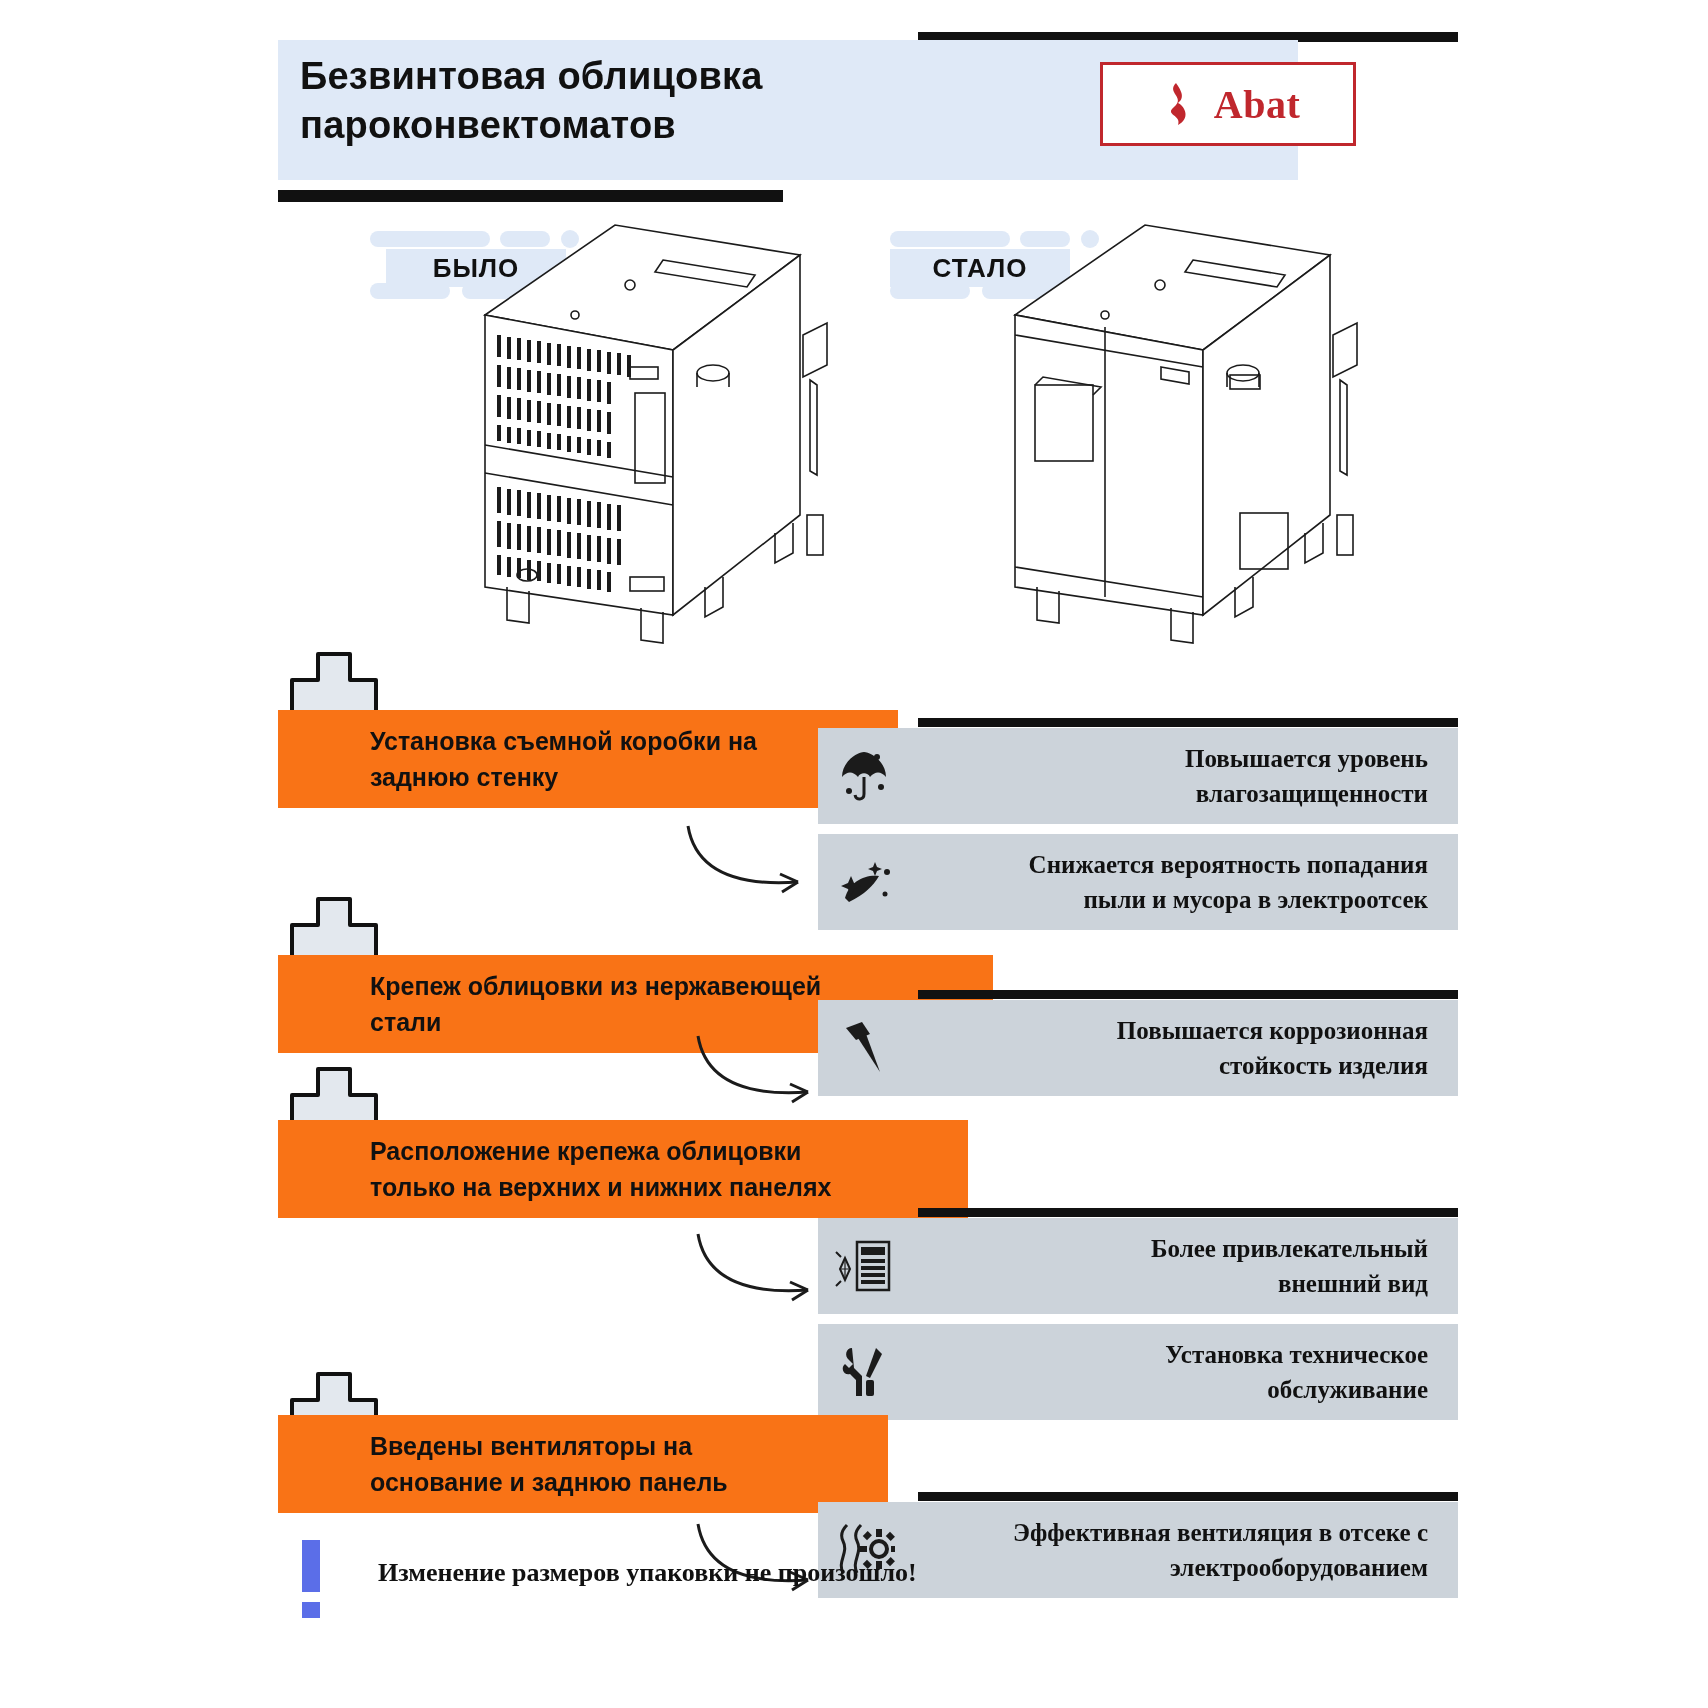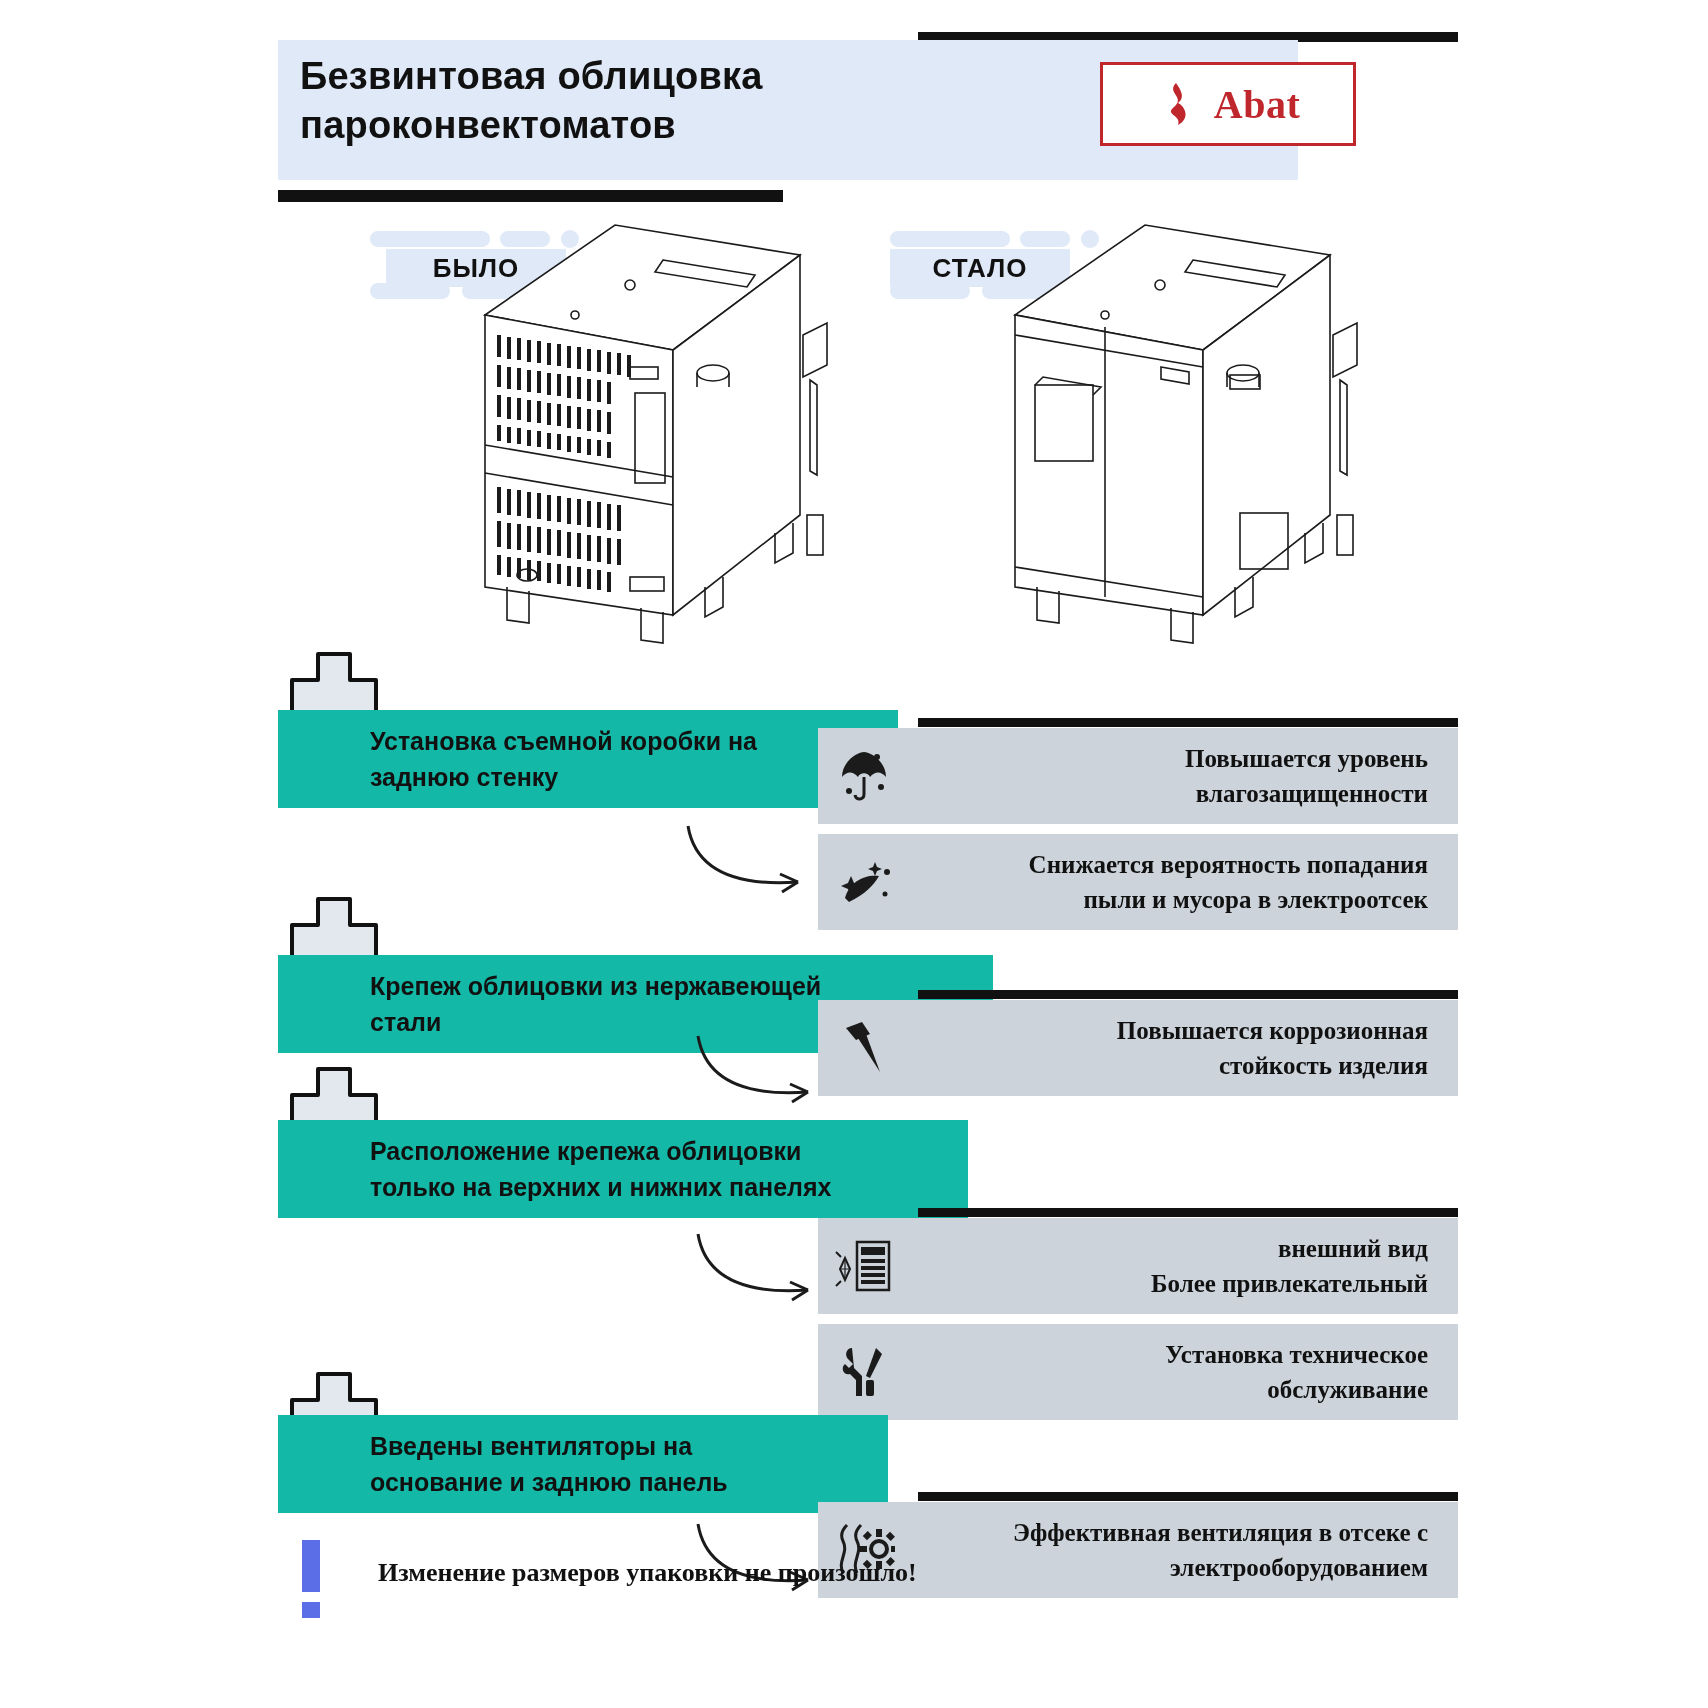--- a/index.html
+++ b/index.html
@@ -20,21 +20,21 @@
   
   .tagwrap{position:absolute;}
   .tagwrap .swoosh{position:absolute;}
   .tag{position:absolute;background:#dfe9f7;color:#111;font-size:26px;font-weight:bold;letter-spacing:1px;display:flex;align-items:center;justify-content:center;}
 
   .unit{position:absolute;}
   .unit svg{display:block;}
 
   
   .plus{position:absolute;width:92px;height:92px;}
-  .yellow{position:absolute;background:#14b8a6;display:flex;align-items:center;}
+  .yellow{position:absolute;background:#f97316;display:flex;align-items:center;}
   .yellow span{display:block;padding:0 18px 0 92px;font-size:25px;font-weight:bold;color:#111;line-height:1.45;}
 
   .benefit{position:absolute;background:#ccd3da;display:flex;align-items:center;}
   .benefit .ben-ico{width:92px;min-width:92px;height:100%;display:flex;align-items:center;justify-content:center;}
   .benefit .ben-txt{flex:1;text-align:right;padding-right:30px;font-size:25px;font-weight:bold;color:#111;line-height:1.4;font-family:"Liberation Serif",serif;}
   .ben-rule{position:absolute;background:#111;height:9px;}
 
   .arrow{position:absolute;}
 
   
@@ -356,22 +356,22 @@
         <rect x="28" y="23" width="24" height="4" fill="#1b1b1b"></rect>
         <rect x="28" y="30" width="24" height="4" fill="#1b1b1b"></rect>
         <rect x="28" y="37" width="24" height="4" fill="#1b1b1b"></rect>
         <rect x="28" y="44" width="24" height="4" fill="#1b1b1b"></rect>
         <path d="M12 22 L17 33 L12 44 L7 33 Z" fill="none" stroke="#1b1b1b" stroke-width="2"></path>
         <path d="M7 33 L17 33 M12 22 L12 44" stroke="#1b1b1b" stroke-width="1.2"></path>
         <path d="M3 16 L8 21 M3 50 L8 45" stroke="#1b1b1b" stroke-width="2"></path>
       </svg>
     </div>
     <div class="ben-txt">
+      <div>Более привлекательный</div>
       <div>внешний вид</div>
-      <div>Более привлекательный</div>
     </div>
   </div>
 
   <div class="benefit" style="left:818px;top:1324px;width:640px;height:96px;">
     <div class="ben-ico">
       <svg width="56" height="60" viewBox="0 0 56 60">
         <path d="M16 6 C10 6, 8 14, 13 18 L17 22 L13 26 L9 22 C4 26, 8 34, 14 32 L20 38 L20 54 L26 54 L26 34 L18 26 Z" fill="#1b1b1b"></path>
         <path d="M40 6 L46 12 L34 36 L30 34 Z" fill="#1b1b1b"></path>
         <rect x="30" y="38" width="8" height="16" rx="2" fill="#1b1b1b"></rect>
       </svg>

